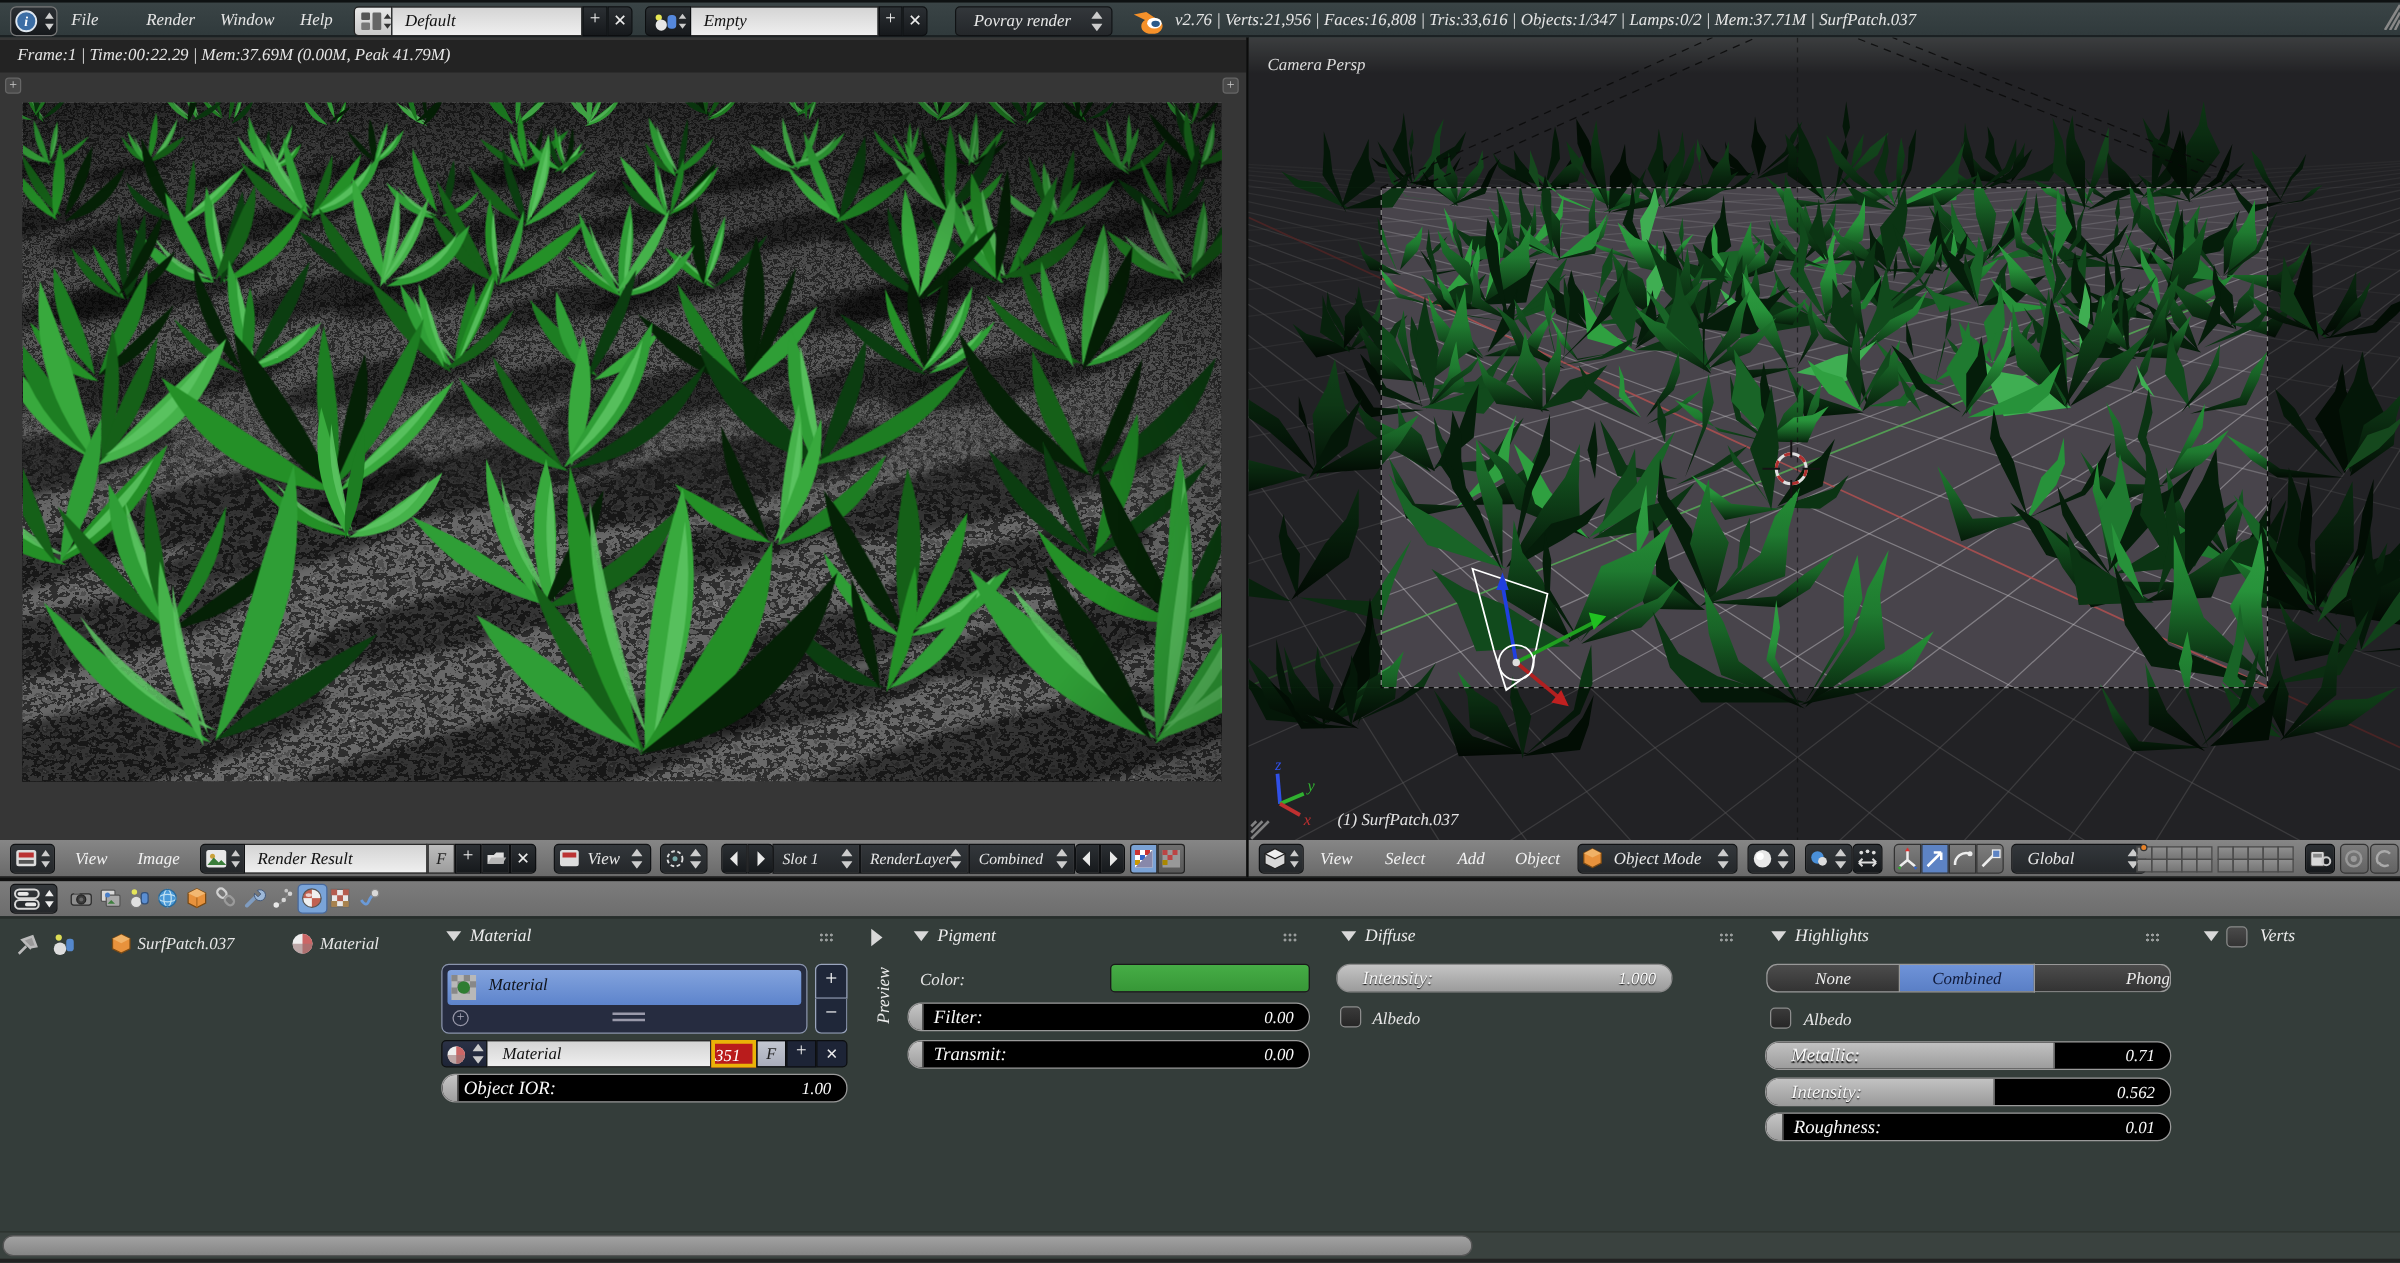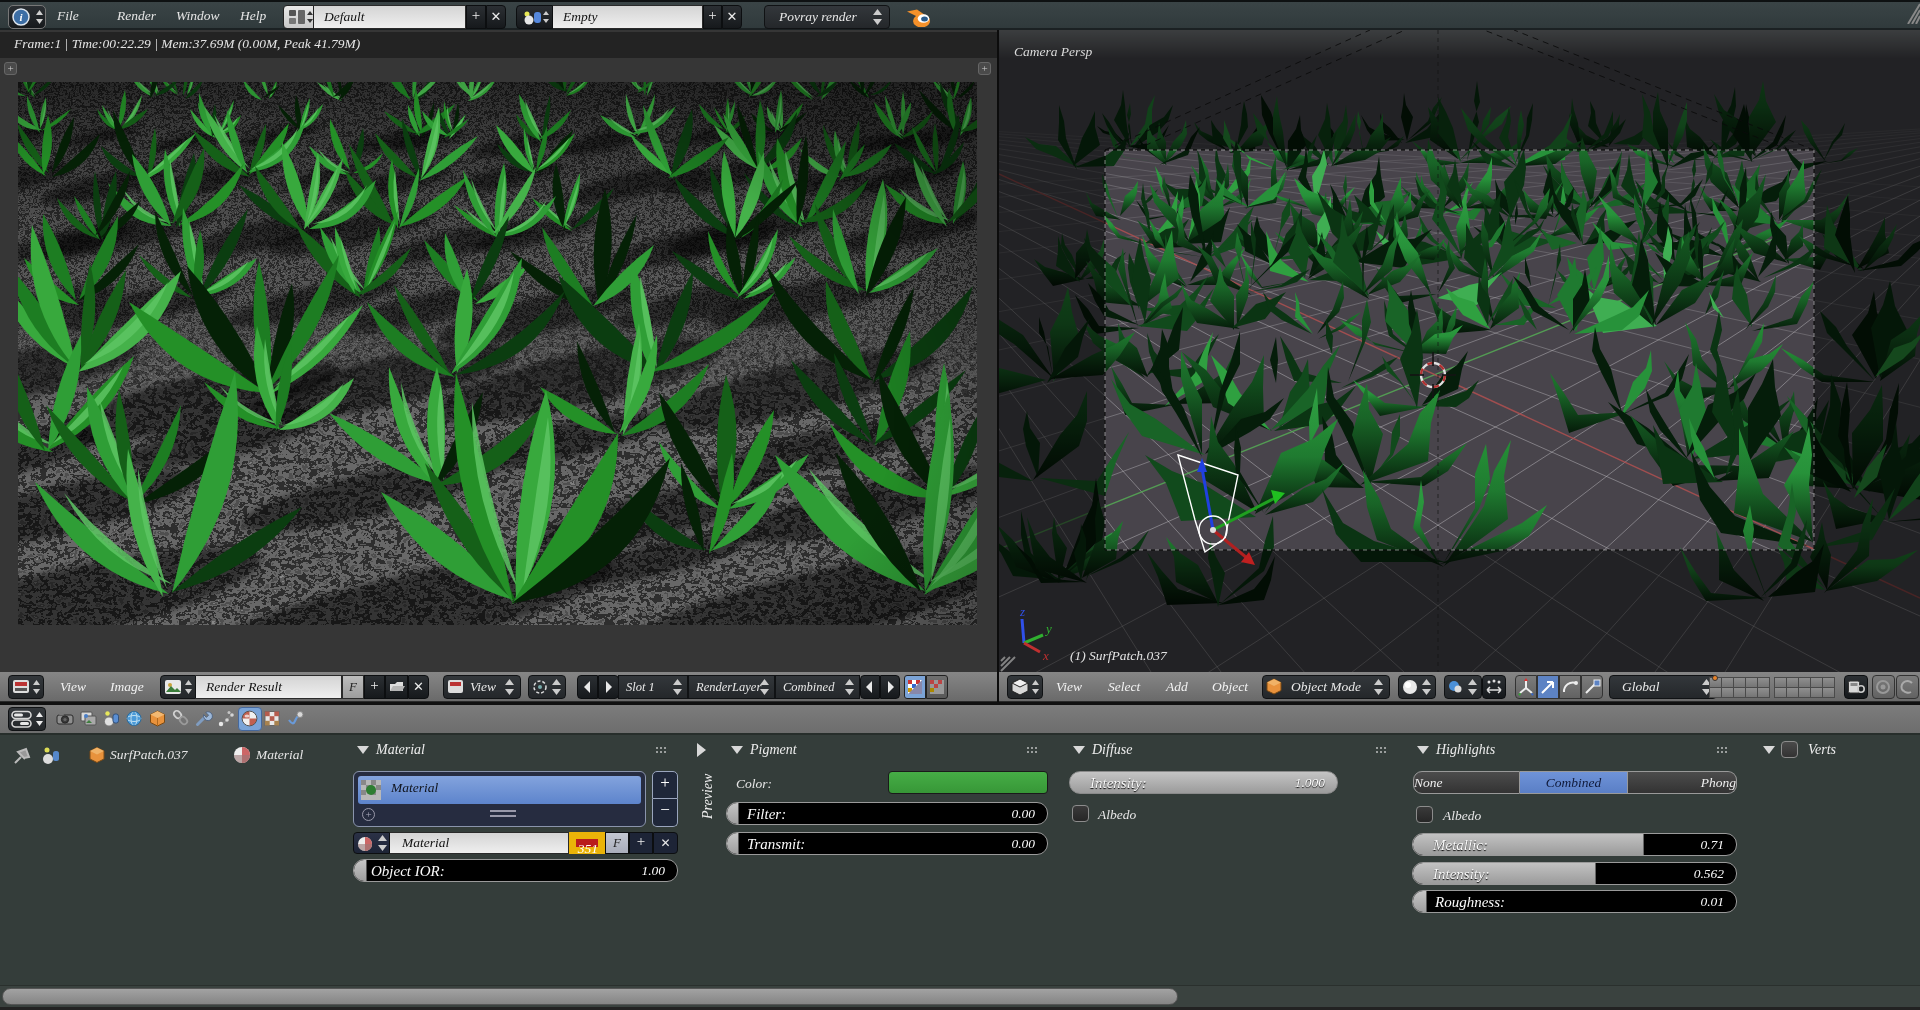--- a/index.html
+++ b/index.html
@@ -51,20 +51,21 @@
     <div class="abs darkbtn" style="left:722px;top:3px;width:20px;height:24px;border-radius:0 4px 4px 0;font-size:13px;text-align:center;padding-top:3px;font-style:normal">✕</div>
     <div class="abs ddown" style="left:764px;top:3px;width:126px;height:24px;font-size:13.5px;padding:3px 0 0 14px">Povray render<svg width="9" height="16" style="position:absolute;right:7px;top:3px">
         <path d="M0 6l4.5-6 4.5 6z" fill="#ccc"></path>
         <path d="M0 10l4.5 6 4.5-6z" fill="#ccc"></path>
       </svg></div>
     <svg class="abs" style="left:905px;top:5px" width="30" height="20" viewBox="0 0 30 20">
       <path d="M12 2.5 L20 8 a8.5 6.5 0 1 1 -9 1 L2 4.5 z" fill="#f5912a"></path>
       <ellipse cx="18.5" cy="11.5" rx="5.8" ry="4.3" fill="#fff"></ellipse>
       <ellipse cx="19.5" cy="12" rx="3.4" ry="2.5" fill="#2a5a8a"></ellipse>
     </svg>
+    <div class="abs txt" style="left:940px;top:6px">v2.76 | Verts:21,956 | Faces:16,808 | Tris:33,616 | Objects:1/347 | Lamps:0/2 | Mem:37.71M | SurfPatch.037</div>
     <svg class="abs" style="right:0;top:0" width="22" height="22">
       <path d="M22 2L10 22M22 8L14 22M22 14L18 22" stroke="#888" stroke-width="2" fill="none"></path>
     </svg>
   </div>
 <div class="abs" style="left:0;top:30px;width:997px;height:672px;background:#363636">
     <div class="abs" style="left:0;top:2px;width:997px;height:26px;background:#232323">
       <div class="txt abs" style="left:14px;top:4px">Frame:1 | Time:00:22.29 | Mem:37.69M (0.00M, Peak 41.79M)</div>
     </div>
     <div class="abs" style="left:4px;top:32px;width:13px;height:13px;background:#4a4a4a;border:1px solid #666;border-radius:3px;color:#ccc;font-size:11px;line-height:11px;text-align:center;font-style:normal">+</div>
     <div class="abs" style="left:978px;top:32px;width:13px;height:13px;background:#4a4a4a;border:1px solid #666;border-radius:3px;color:#ccc;font-size:11px;line-height:11px;text-align:center;font-style:normal">+</div>
@@ -375,21 +376,21 @@
         <circle cx="9" cy="10" r="7" fill="#eee"></circle>
         <path d="M9 3A7 7 0 0 1 9 17z" fill="#c66"></path>
         <path d="M2 10A7 7 0 0 0 16 10z" fill="#977" opacity="0.6"></path>
       </svg>
       <svg width="9" height="16" style="position:absolute;right:2px;top:2px">
         <path d="M0 6l4.5-6 4.5 6z" fill="#ccc"></path>
         <path d="M0 10l4.5 6 4.5-6z" fill="#ccc"></path>
       </svg>
     </div>
     <div class="abs wfield" style="left:390px;top:99px;width:179px;height:22px;font-size:13.5px;padding:2px 0 0 12px;border-left:none">Material</div>
-    <div class="abs" style="left:569px;top:99px;width:36px;height:22px;background:#b91c1c;border:7px solid #eab308;color:#fff;font-size:13.5px;text-align:right;padding-top:2px">351</div>
+    <div class="abs" style="left:569px;top:99px;width:36px;height:22px;background:#b91c1c;border:3px solid #eab308;color:#fff;font-size:13.5px;text-align:left;padding-top:2px">351</div>
     <div class="abs" style="left:605px;top:99px;width:24px;height:22px;background:linear-gradient(#c3c7d1,#a9adbb);border:1px solid #0c0e10;color:#222;font-size:13px;text-align:center;padding-top:2px">F</div>
     <div class="abs darkbtn" style="left:629px;top:99px;width:24px;height:22px;font-size:15px;text-align:center;font-style:normal;background:#1d2436">+</div>
     <div class="abs darkbtn" style="left:653px;top:99px;width:25px;height:22px;border-radius:0 4px 4px 0;font-size:12px;text-align:center;padding-top:3px;font-style:normal;background:#1d2436">✕</div>
     <div class="slider" style="left:353px;top:126px;width:325px;height:23px">
       <div class="cap"></div>
       <span class="slbl" style="left:17px">Object IOR:</span>
       <span class="sval">1.00</span>
     </div>
     <div class="abs" style="left:697px;top:10px;width:0;height:0;border-top:7px solid transparent;border-bottom:7px solid transparent;border-left:9px solid #d8d8d8"></div>
     <div class="abs" style="left:700px;top:86px;color:#ececec;font-size:14px;transform:rotate(-90deg);transform-origin:0 0;white-space:nowrap">Preview</div>
@@ -410,21 +411,21 @@
     <div class="abs phdr" style="left:1073px;top:9px"><span class="tri"></span>Diffuse</div>
     <div class="dots" style="left:1375px;top:13px"></div>
     <div class="abs" style="left:1069px;top:38px;width:269px;height:23px;background:linear-gradient(#c4c4c4,#9b9b9b);border:1px solid #8a8a8a;border-radius:11px;overflow:hidden">
       <span class="slbl" style="left:20px;color:#f8f8f8">Intensity:</span>
       <span class="sval" style="color:#fff">1.000</span>
     </div>
     <div class="chk" style="left:1072px;top:72px"></div>
     <div class="abs txt" style="left:1098px;top:74px">Albedo</div>
     <div class="abs phdr" style="left:1417px;top:9px"><span class="tri"></span>Highlights</div>
     <div class="dots" style="left:1716px;top:13px"></div>
-    <div class="abs" style="left:1413px;top:38px;width:107px;height:23px;background:linear-gradient(#4c4c4c,#333);border:1px solid #999;border-radius:9px 0 0 9px;color:#eee;font-size:13.5px;padding-top:3px">None</div>
+    <div class="abs" style="left:1413px;top:38px;width:107px;height:23px;background:linear-gradient(#4c4c4c,#333);border:1px solid #999;border-radius:9px 0 0 9px;color:#eee;text-align:center;font-size:13.5px;padding-top:3px">None</div>
     <div class="abs" style="left:1520px;top:38px;width:108px;height:23px;background:linear-gradient(#6f93d8,#5a7fc6);border:1px solid #999;border-left:none;color:#101a3a;text-align:center;font-size:13.5px;padding-top:3px">Combined</div>
     <div class="abs" style="left:1628px;top:38px;width:109px;height:23px;background:linear-gradient(#4c4c4c,#333);border:1px solid #999;border-left:none;border-radius:0 9px 9px 0;color:#eee;text-align:right;font-size:13.5px;padding-top:3px">Phong</div>
     <div class="chk" style="left:1416px;top:73px"></div>
     <div class="abs txt" style="left:1443px;top:75px">Albedo</div>
     <div class="slider" style="left:1412px;top:100px;width:325px;height:23px">
       <div class="abs" style="left:0;top:0;bottom:0;width:231px;background:linear-gradient(#c2c2c2,#9b9b9b);border-right:1px solid #666"></div>
       <span class="slbl" style="left:20px">Metallic:</span>
       <span class="sval">0.71</span>
     </div>
     <div class="slider" style="left:1412px;top:129px;width:325px;height:23px">

